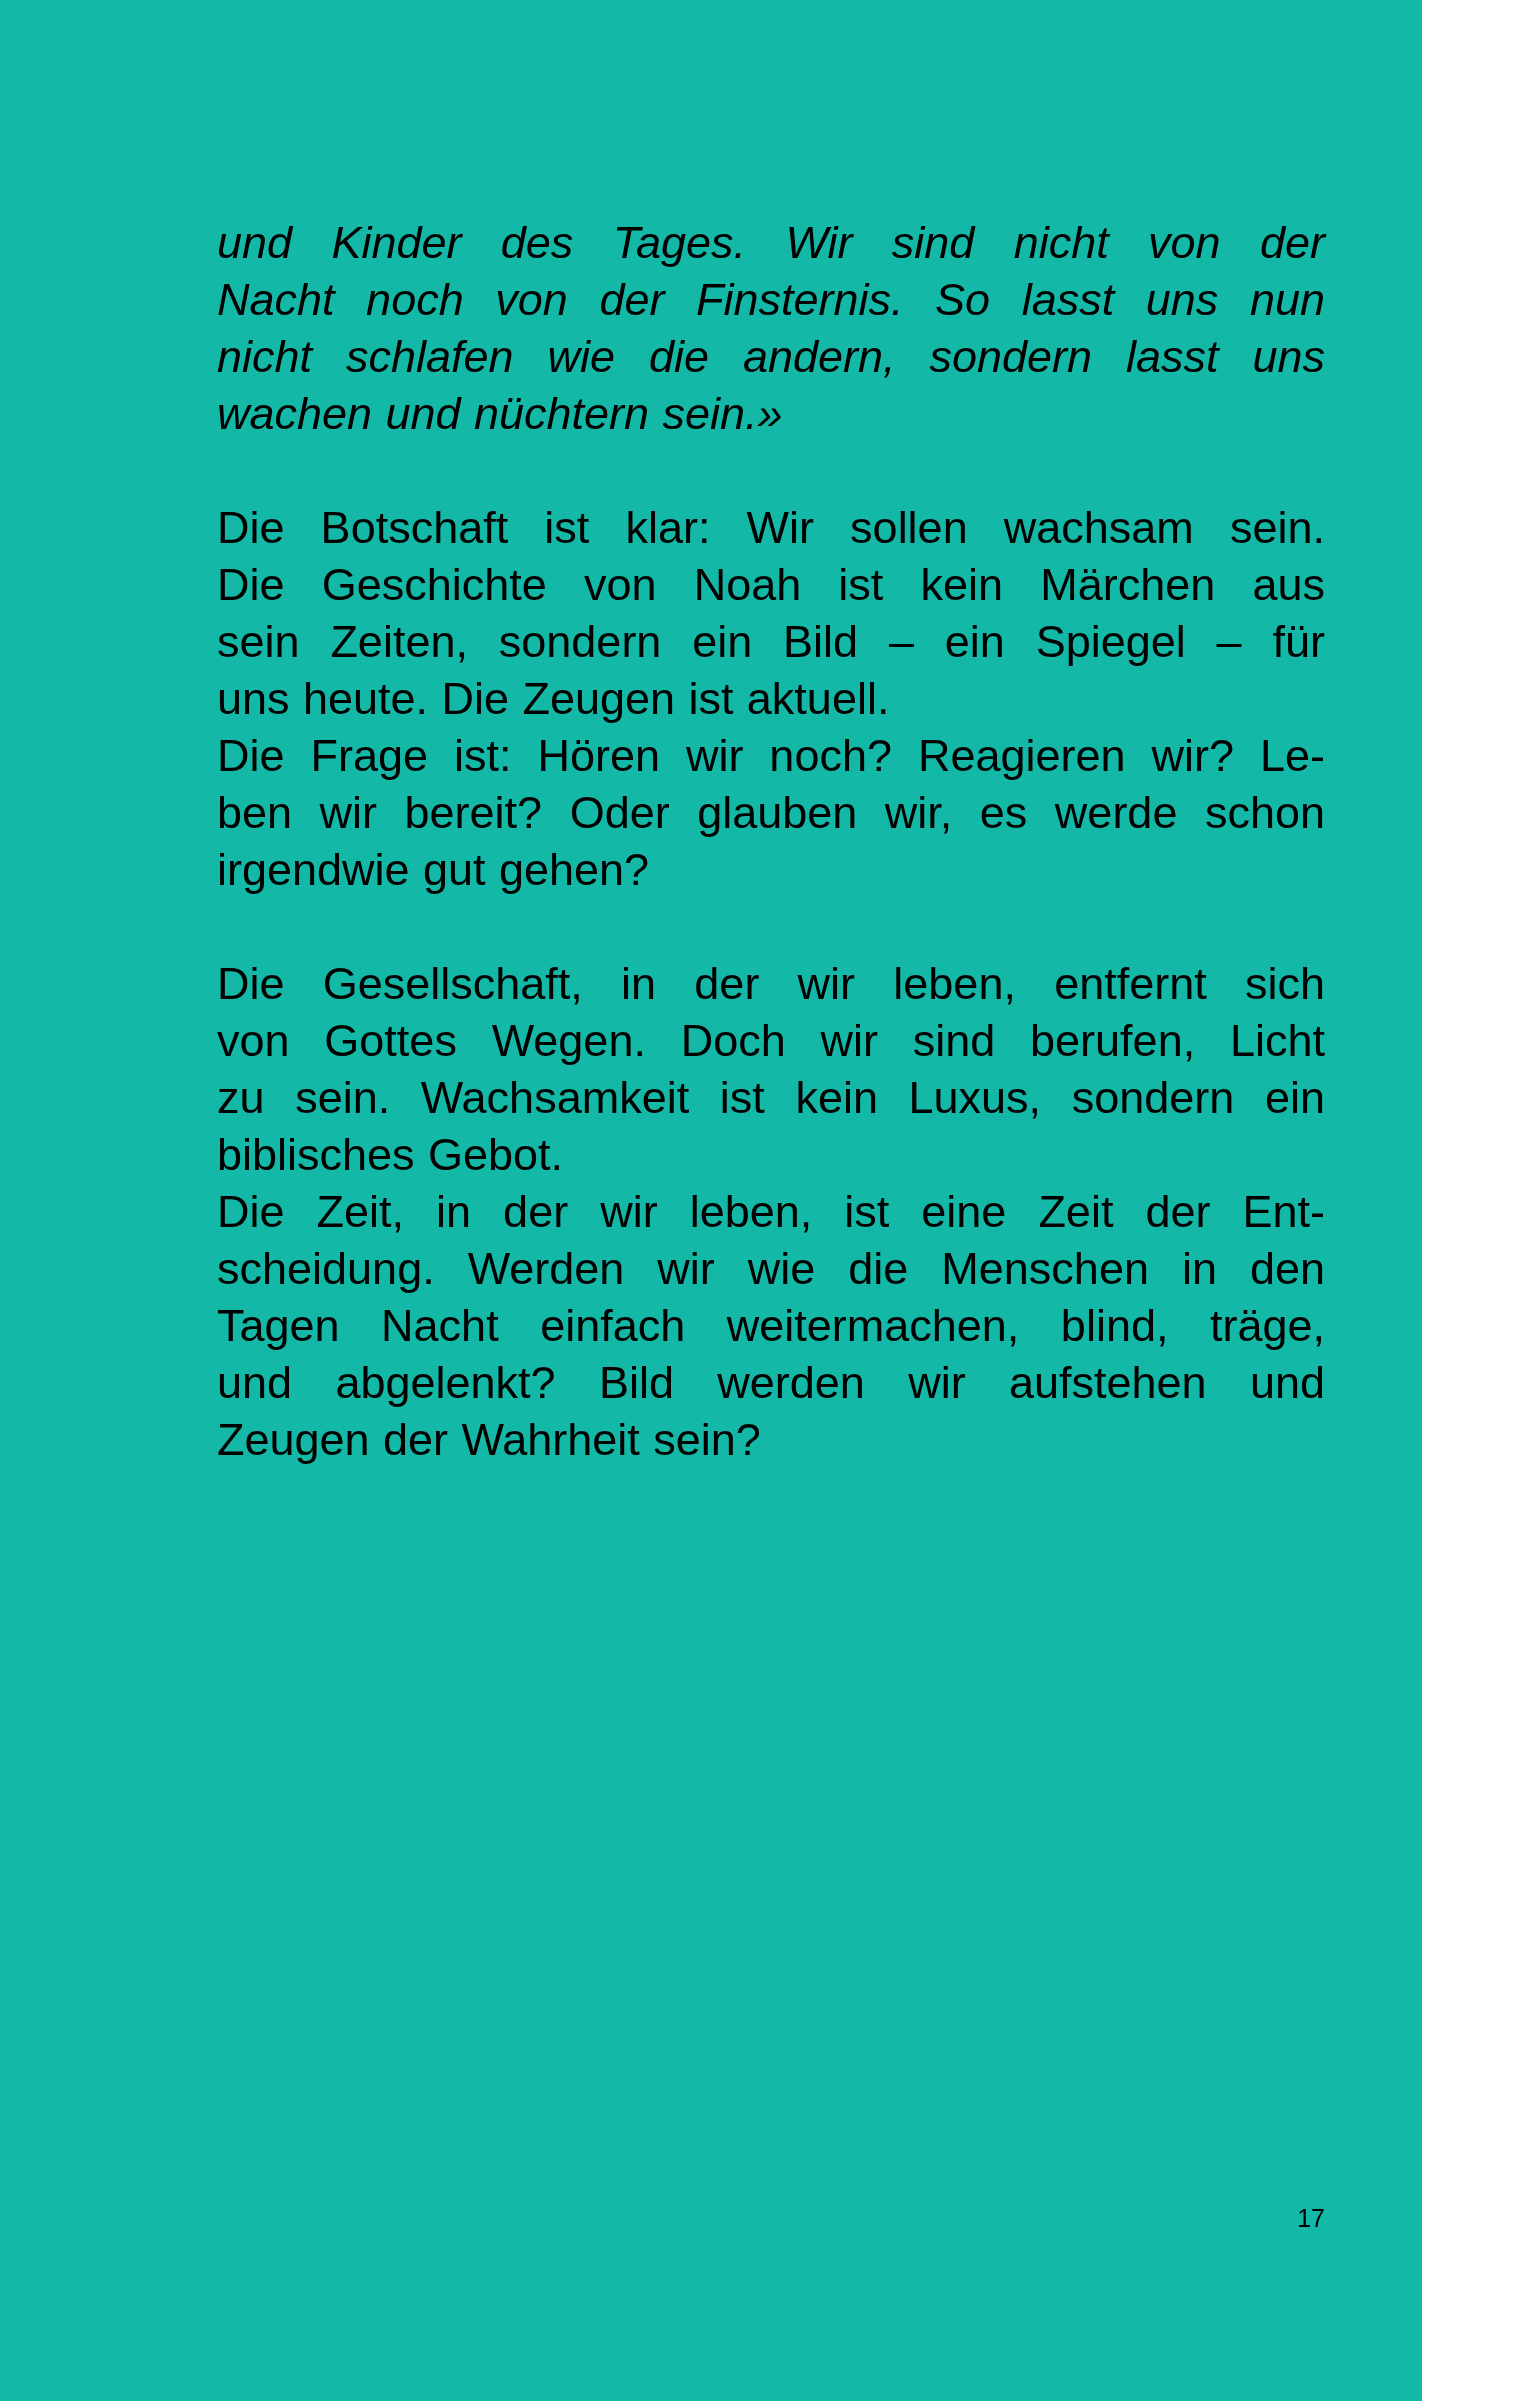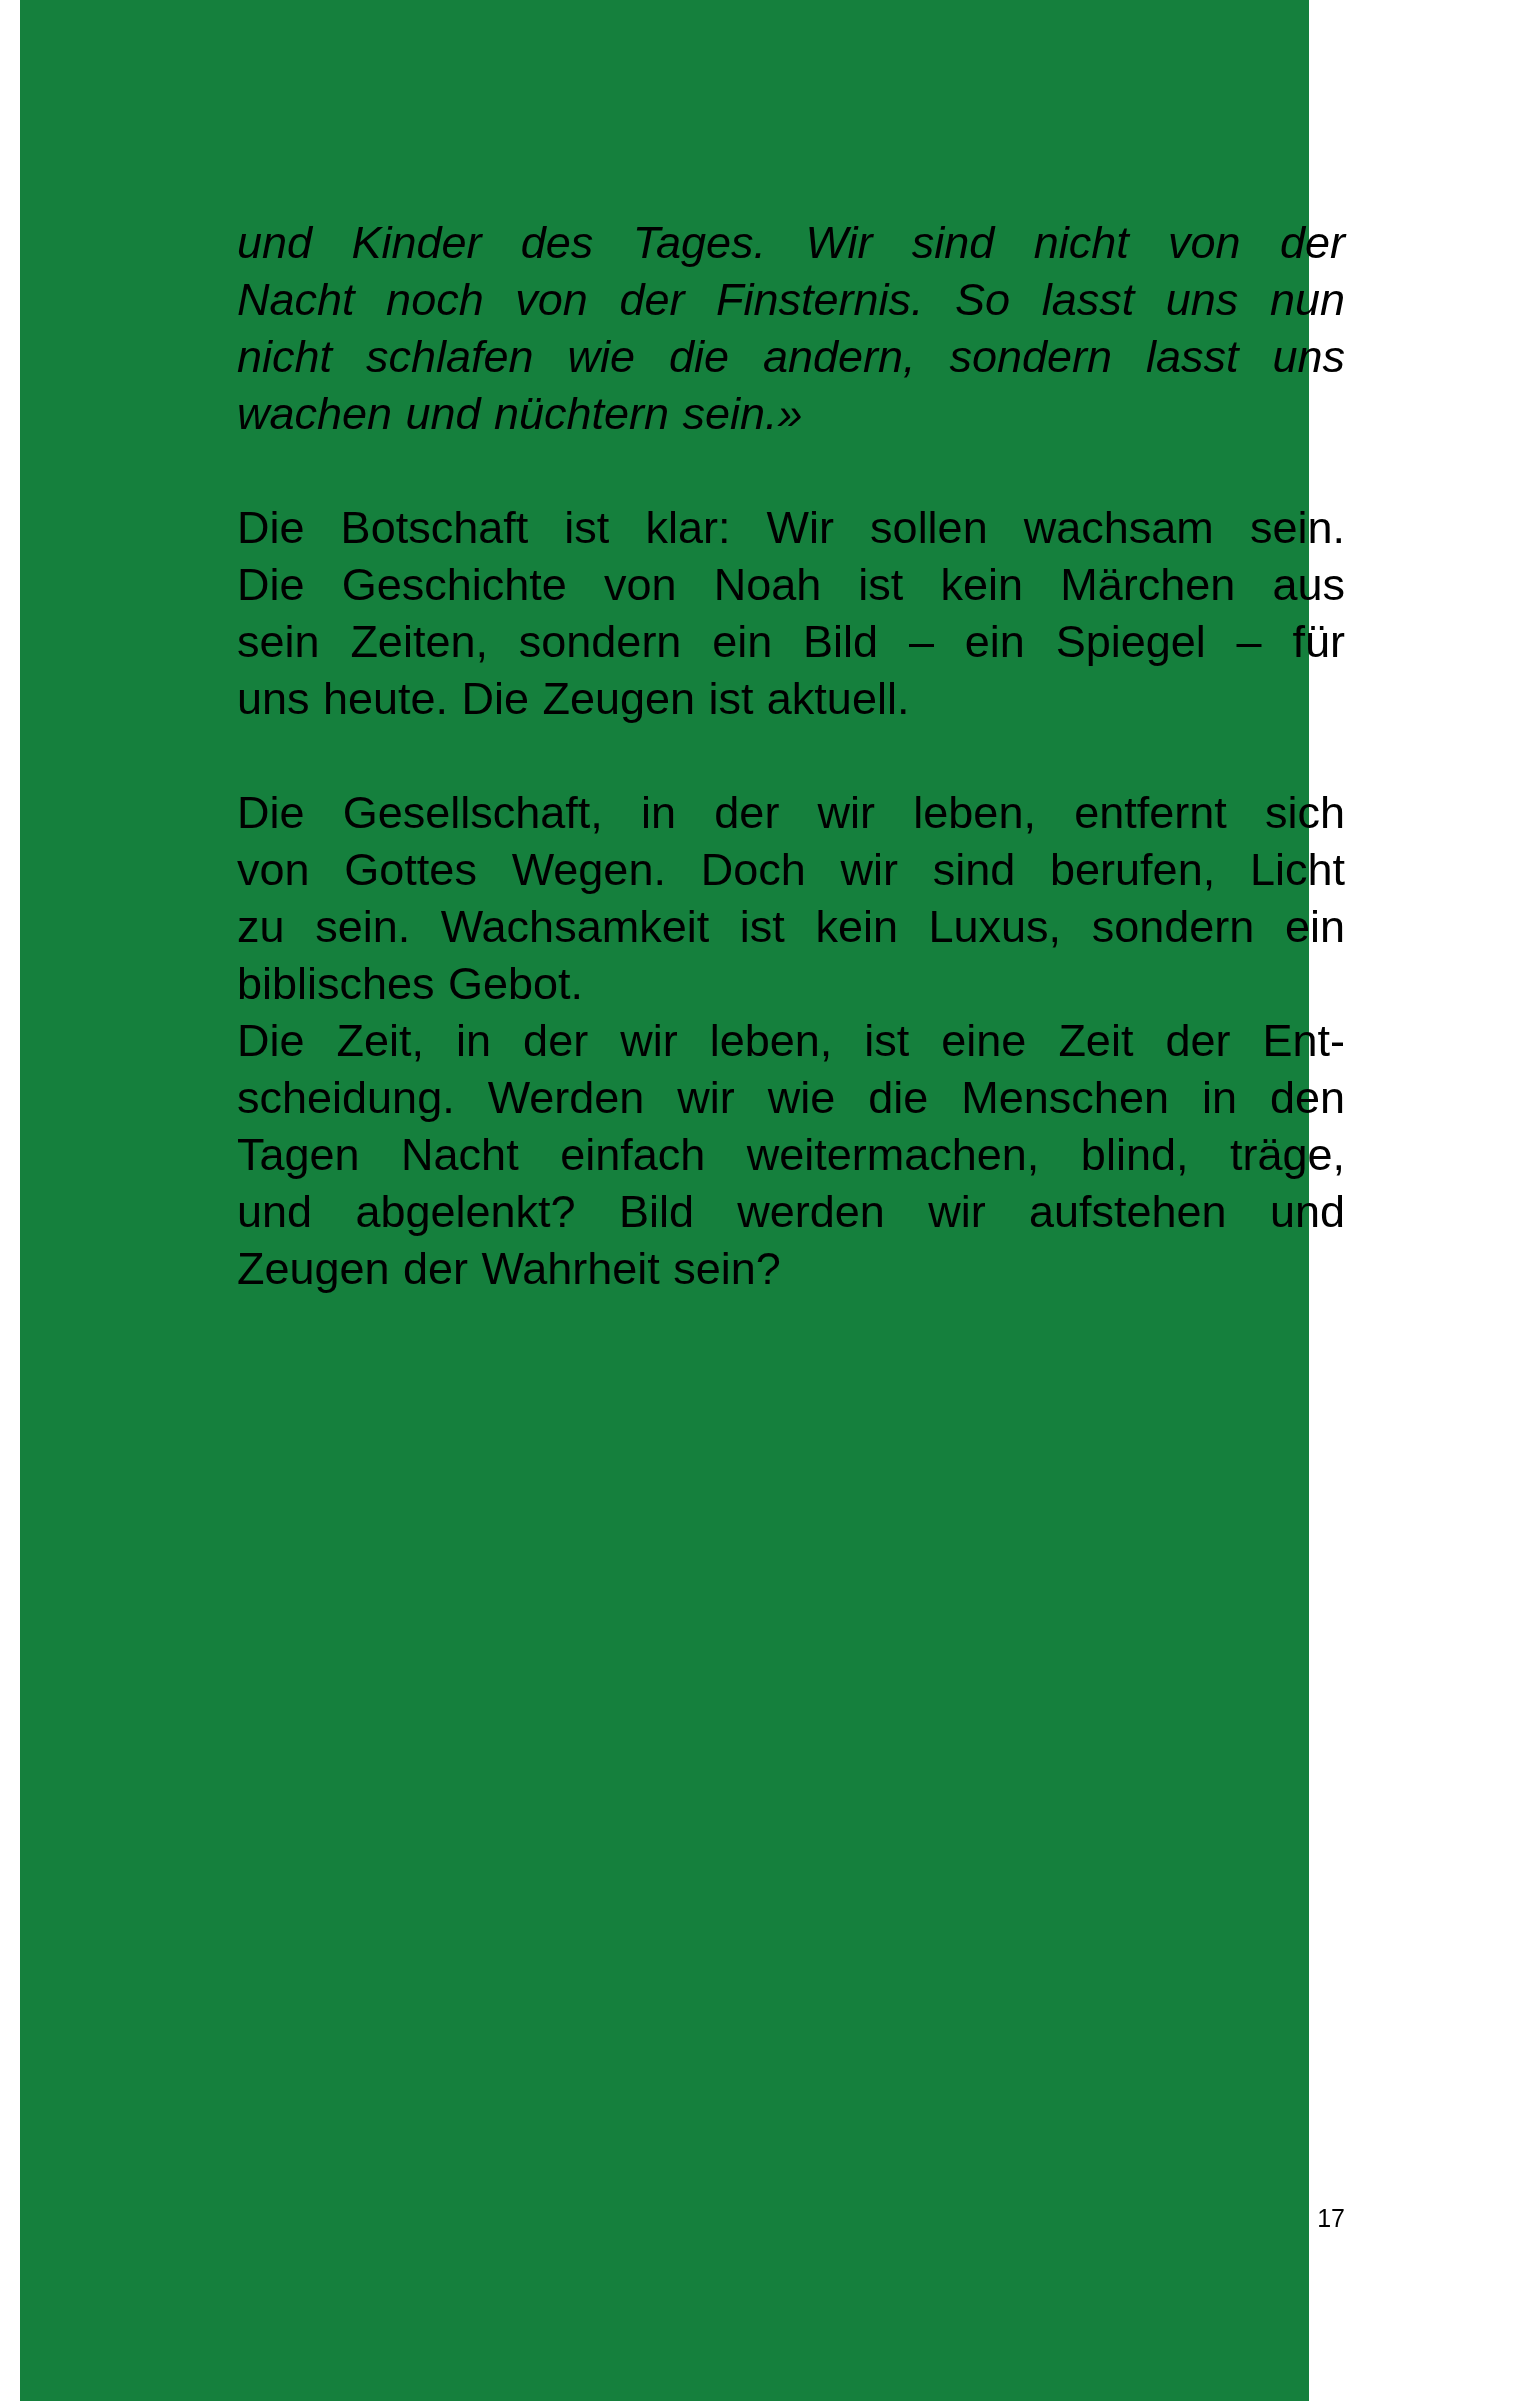--- a/index.html
+++ b/index.html
@@ -12,24 +12,23 @@
     position: relative;
     background: #ffffff;
     color: #000000;
     font-family: "Liberation Sans", sans-serif;
     overflow: hidden;
   }
   .page {
     position: absolute;
     left: 0;
     top: 0;
-    width: 1289px;
+    width: 1422px;
     height: 2401px;
-    background: #15803d;
-    margin-left: 20px;
+    background: #14b8a6;
   }
   .text-block {
     position: absolute;
     left: 217px;
     top: 214px;
     width: 1108px;
   }
   .para {
     margin: 0;
     padding: 0;
@@ -78,20 +77,25 @@
       <div class="line last">wachen und nüchtern sein.»</div>
     </div>
 
     <div class="para gap-before">
       <div class="line">Die Botschaft ist klar: Wir sollen wachsam sein.</div>
       <div class="line">Die Geschichte von Noah ist kein Märchen aus</div>
       <div class="line">sein Zeiten, sondern ein Bild – ein Spiegel – für</div>
       <div class="line last">uns heute. Die Zeugen ist aktuell.</div>
     </div>
 
+    <div class="para">
+      <div class="line">Die Frage ist: Hören wir noch? Reagieren wir? Le-</div>
+      <div class="line">ben wir bereit? Oder glauben wir, es werde schon</div>
+      <div class="line last">irgendwie gut gehen?</div>
+    </div>
 
     <div class="para gap-before">
       <div class="line">Die Gesellschaft, in der wir leben, entfernt sich</div>
       <div class="line">von Gottes Wegen. Doch wir sind berufen, Licht</div>
       <div class="line">zu sein. Wachsamkeit ist kein Luxus, sondern ein</div>
       <div class="line last">biblisches Gebot.</div>
     </div>
 
     <div class="para">
       <div class="line">Die Zeit, in der wir leben, ist eine Zeit der Ent-</div>

